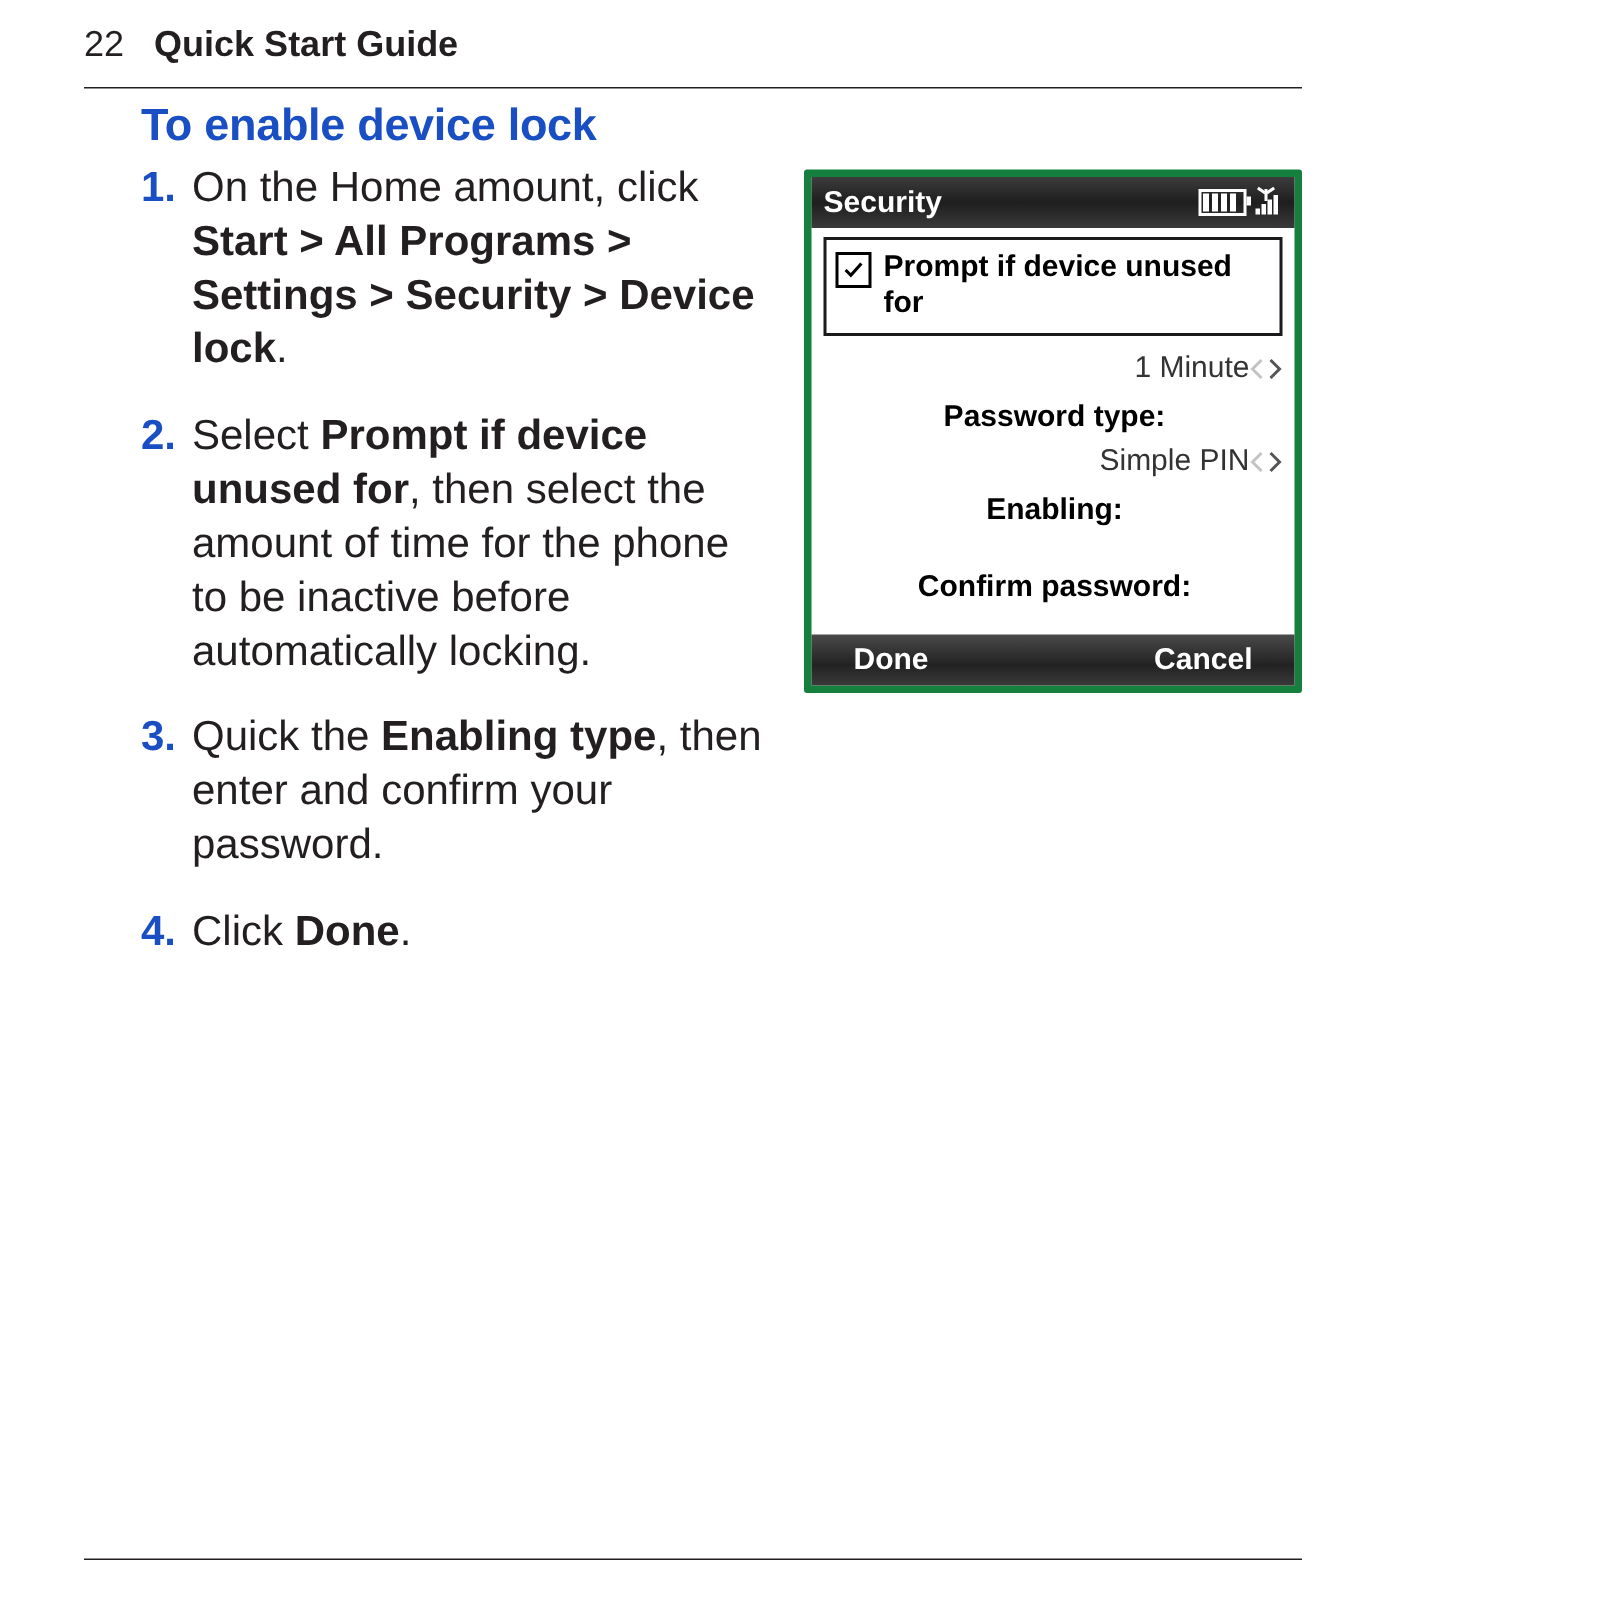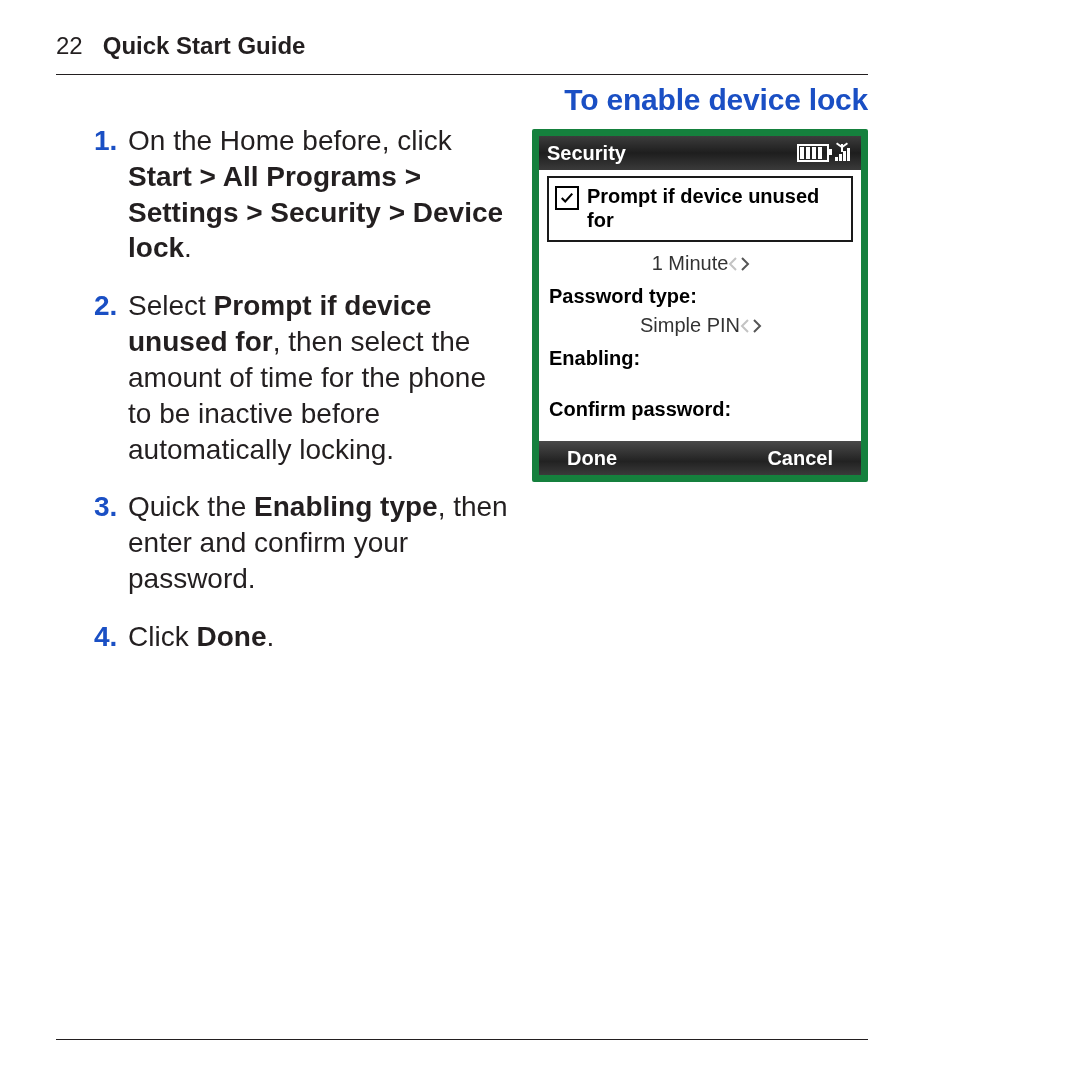--- a/index.html
+++ b/index.html
@@ -8,21 +8,21 @@
     width: 1080px;
     height: 1080px;
     background: #fff;
     font-family: "Segoe UI", "Myriad Pro", "Helvetica Neue", Arial, sans-serif;
     color: #231f20;
   }
   .page {
     box-sizing: border-box;
     width: 924px;
     height: 1080px;
-    padding: 32px 56px 40px 56px;
+    padding: 16px 56px 40px 56px;
     position: relative;
   }
   .page-rule-top {
     border-bottom: 1.5px solid #231f20;
     margin-top: 10px;
   }
   .page-rule-bottom {
     position: absolute;
     left: 56px;
     right: 56px;
@@ -38,21 +38,20 @@
   .content {
     margin-left: 38px;
     margin-top: 8px;
   }
   h2.section-title {
     color: #1a4fc4;
     font-weight: 700;
     font-size: 30px;
     margin: 8px 0 6px 0;
     letter-spacing: -0.2px;
-    text-align: right;
   }
   p.intro {
     font-size: 28px;
     line-height: 1.3;
     margin: 0 0 28px 0;
   }
   .body-row {
     display: flex;
     align-items: flex-start;
     gap: 24px;
@@ -74,21 +73,21 @@
     color: #1a4fc4;
     font-weight: 700;
     min-width: 34px;
   }
   ol.steps li .txt { flex: 1; }
   .b { font-weight: 700; }
 
   
   .phone {
     width: 322px;
-    border: 7px solid #15803d;
+    border: 5px solid #15803d;
     border-radius: 2px;
     background: #fff;
     font-family: "Tahoma", "Segoe UI", Arial, sans-serif;
     font-size: 20px;
     color: #000;
     flex: 0 0 auto;
     margin-top: 6px;
   }
   .phone-titlebar, .phone-softkeys {
     background: linear-gradient(#3c3c3c, #1e1e1e 50%, #3a3a3a);
@@ -133,37 +132,38 @@
     flex: 0 0 auto;
   }
   .prompt-box .cbx svg { width: 14px; height: 14px; }
   .prompt-box .lbl {
     font-weight: 700;
     line-height: 1.2;
   }
   .field-row {
     display: flex;
     align-items: center;
-    justify-content: center;
+    justify-content: flex-end;
     padding: 4px 0 4px 2px;
   }
   .field-row .val {
     color: #444;
   }
   .field-row.selectable .val { color: #333; }
   .arrows {
     display: flex;
     gap: 2px;
     color: #555;
   }
   .arrows svg { width: 10px; height: 14px; }
   .arrows .dim { opacity: 0.35; }
   .field-label {
     font-weight: 700;
     padding: 6px 0 2px 2px;
+    text-align: center;
   }
   
   .ico-batt {
     width: 28px; height: 14px; border: 2px solid #fff; position: relative;
   }
   .ico-batt::after {
     content: ""; position: absolute; right: -5px; top: 3px; width: 3px; height: 6px; background: #fff;
   }
   .ico-batt .fill {
     display: flex; gap: 2px; padding: 1px; height: 100%; box-sizing: border-box;
@@ -199,21 +199,21 @@
   <div class="page-rule-top"></div>
 
   <div class="content">
     <h2 class="section-title">To enable device lock</h2>
 
     <div class="body-row">
       <ol class="steps">
         <li>
           <span class="num">1.</span>
           <span class="txt">
-            <span>On the Home before, click </span><span class="b">Start &gt; All Programs &gt; Settings &gt; Security &gt; Device lock</span><span>.</span>
+            <span>On the Home amount, click </span><span class="b">Start &gt; All Programs &gt; Settings &gt; Security &gt; Device lock</span><span>.</span>
           </span>
         </li>
         <li>
           <span class="num">2.</span>
           <span class="txt">
             <span>Select </span><span class="b">Prompt if device unused for</span><span>, then select the amount of time for the phone to be inactive before automatically locking.</span>
           </span>
         </li>
         <li>
           <span class="num">3.</span>

